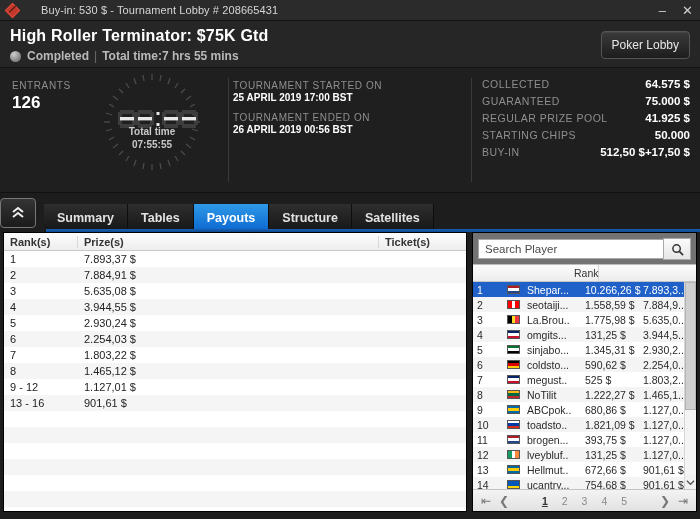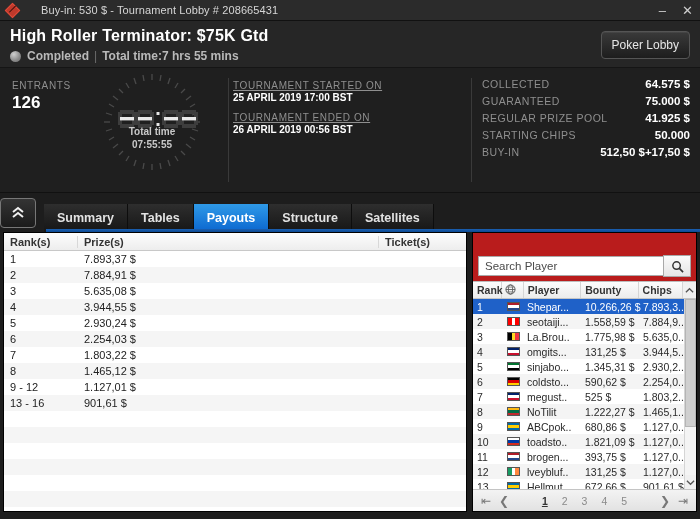--- a/index.html
+++ b/index.html
@@ -78,21 +78,21 @@
   .clock-cap{
     position:absolute;left:0;top:56px;width:104px;text-align:center;
     color:#c9c9c9;font-size:10px;font-weight:bold;
   }
   .clock-sub{
     position:absolute;left:0;top:69px;width:104px;text-align:center;
     color:#c9c9c9;font-size:10px;font-weight:bold;
   }
 
   .info-mid{flex:1;padding:12px 0 0 4px;}
-  .mid-lbl{color:#8f8f8f;font-size:10px;letter-spacing:.6px;text-decoration:underline;}
+  .mid-lbl{color:#8f8f8f;font-size:10px;letter-spacing:.6px;}
   .mid-val{color:#ffffff;font-size:10px;font-weight:bold;margin-top:1px;margin-bottom:9px;}
 
   .vdiv{width:1px;background:#3a3a3a;margin:10px 0;}
 
   .info-right{width:228px;padding:10px 10px 0 10px;box-sizing:border-box;}
   .stat-row{display:flex;justify-content:space-between;align-items:baseline;margin-bottom:5px;}
   .stat-lbl{color:#8f8f8f;font-size:10.5px;letter-spacing:.5px;}
   .stat-val{color:#ffffff;font-size:11.5px;font-weight:bold;}
 
   
@@ -145,37 +145,37 @@
   .p-row .c1{width:74px;padding-left:6px;box-sizing:border-box;}
   .p-row .c2{flex:1;padding-left:6px;box-sizing:border-box;}
   .p-row .c3{width:68px;padding-left:6px;box-sizing:border-box;}
 
   
   .players{
     width:225px;margin-left:5px;background:#ffffff;border:1px solid #000;
     box-sizing:border-box;display:flex;flex-direction:column;
   }
   .search-wrap{
-    padding:22px 5px 4px 5px;background:#b91c1c;border-bottom:1px solid #bdbdbd;
+    padding:5px 5px 4px 5px;background:#737373;border-bottom:1px solid #bdbdbd;
     display:flex;align-items:center;
   }
   .search-box{
     flex:1;height:20px;background:#fff;border:1px solid #a9a9a9;border-right:none;
     display:flex;align-items:center;padding-left:6px;box-sizing:border-box;
     font-size:11.5px;color:#4a4a4a;
   }
   .search-btn{
     width:26px;height:20px;background:linear-gradient(180deg,#fbfbfb,#e6e6e6);
     border:1px solid #a9a9a9;display:flex;align-items:center;justify-content:center;cursor:pointer;
   }
   .pl-head{
     display:flex;height:16px;align-items:center;
     background:linear-gradient(180deg,#fcfcfc,#ececec);
     border-bottom:1px solid #c5c5c5;
-    font-size:10.5px;font-weight:bold;color:#333;
+    font-size:10.5px;font-weight:normal;color:#333;flex-direction:column;
   }
   .pl-head > div{border-right:1px solid #d5d5d5;box-sizing:border-box;height:16px;line-height:16px;padding-left:4px;}
   .pl-head .h-rank{width:29px;}
   .pl-head .h-flag{width:22px;padding-left:3px;}
   .pl-head .h-player{width:58px;}
   .pl-head .h-bounty{width:58px;}
   .pl-head .h-chips{width:44px;border-right:none;}
   .pl-head .h-scroll{width:14px;border-right:none;border-left:1px solid #d5d5d5;padding:0;
     display:flex;align-items:center;justify-content:center;background:#f0f0f0;}
   .pl-body{flex:1;position:relative;overflow:hidden;display:flex;}

